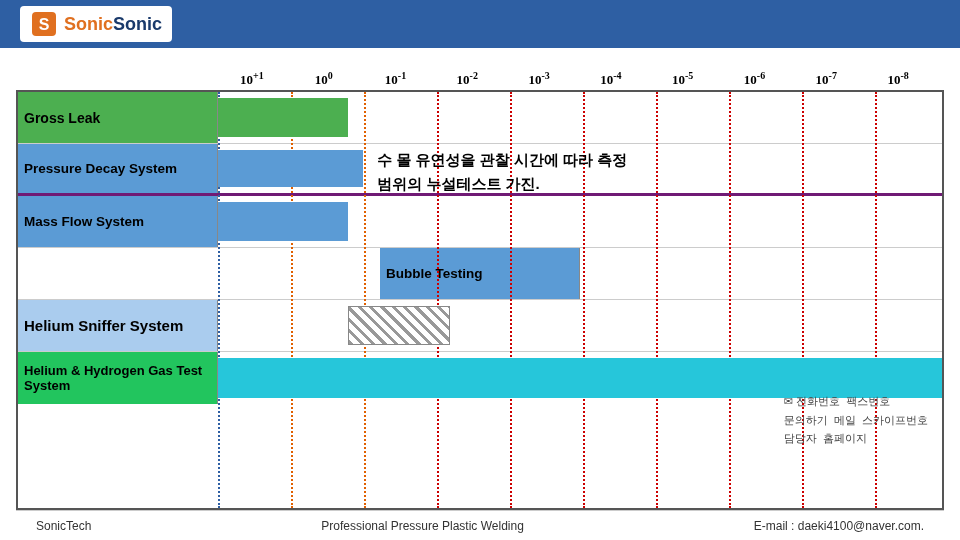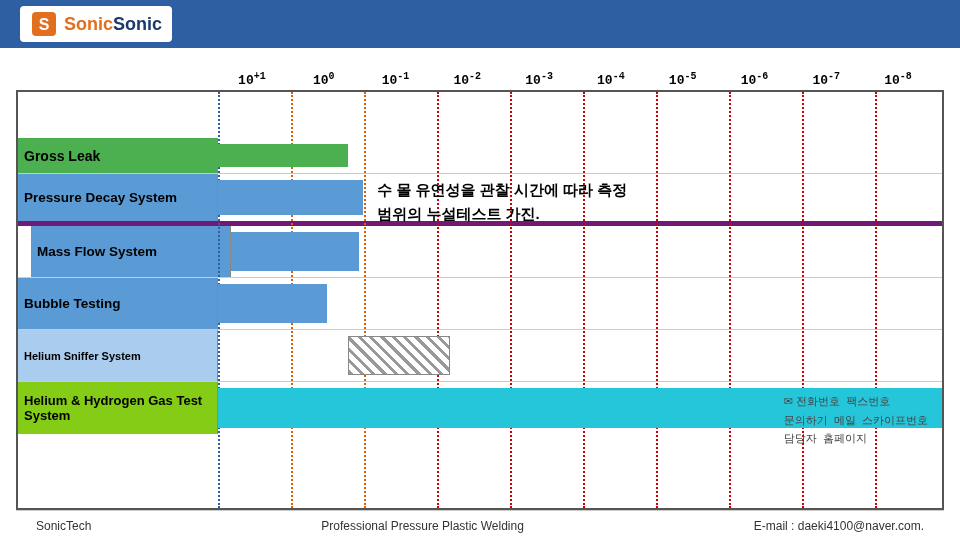--- a/index.html
+++ b/index.html
@@ -63,21 +63,21 @@
       padding-left: 200px;
       padding-right: 10px;
       margin-bottom: 2px;
     }
     .axis-label {
       flex: 1;
       text-align: center;
       font-size: 13px;
       font-weight: bold;
       color: #000;
-      font-family: Liberation Mono, monospace;
+      font-family: Liberation Serif, serif;
     }
     .axis-label sup {
       font-size: 10px;
     }
 
     
     .chart-area {
       flex: 1;
       border: 2px solid #555;
       position: relative;
@@ -145,75 +145,75 @@
     <div class="vline" style="left:273px; border-color:#e06000; border-left-style:dotted;"></div>
     <div class="vline" style="left:346px; border-color:#e06000; border-left-style:dotted;"></div>
     <div class="vline" style="left:419px; border-color:#cc0000; border-left-style:dotted;"></div>
     <div class="vline" style="left:492px; border-color:#cc0000; border-left-style:dotted;"></div>
     <div class="vline" style="left:565px; border-color:#cc0000; border-left-style:dotted;"></div>
     <div class="vline" style="left:638px; border-color:#cc0000; border-left-style:dotted;"></div>
     <div class="vline" style="left:711px; border-color:#cc0000; border-left-style:dotted;"></div>
     <div class="vline" style="left:784px; border-color:#cc0000; border-left-style:dotted;"></div>
     <div class="vline" style="left:857px; border-color:#cc0000; border-left-style:dotted;"></div>
 
-    <div style="display:flex; align-items:center; height:36px; border-bottom:1px solid #ccc;margin-top:46px;">
+    <div style="display:flex; align-items:center; height:52px; border-bottom:1px solid #ccc;">
       <div style="width:200px; min-width:200px; font-size:14px; font-weight:bold; padding:4px 6px; background:#4caf50; color:#000; height:100%; display:flex; align-items:center; border-right:1px solid #888;">
         <span>Gross Leak</span>
       </div>
       <div style="flex:1; height:100%; position:relative;">
         <div style="position:absolute; top:6px; bottom:6px; left:0; width:18%; background:#4caf50;"></div>
       </div>
     </div>
 
-    <div style="display:flex; align-items:center; height:52px; border-bottom:5px solid #701a75;">
+    <div style="display:flex; align-items:center; height:52px; border-bottom:3px solid #701a75;">
       <div style="width:200px; min-width:200px; font-size:13.5px; font-weight:bold; padding:4px 6px; background:#5b9bd5; color:#000; height:100%; display:flex; align-items:center; border-right:1px solid #888;">
         <span>Pressure Decay System</span>
       </div>
       <div style="flex:1; height:100%; position:relative;">
         <div style="position:absolute; top:6px; bottom:6px; left:0; width:20%; background:#5b9bd5;"></div>
 
         <div style="position:absolute; top:4px; left:22%; font-size:15px; font-weight:bold; color:#000; line-height:1.6; white-space:nowrap;">
           <span>수 몰 유연성을 관찰 시간에 따라 측정</span><br>
           <span>범위의 누설테스트 가진.</span>
         </div>
       </div>
     </div>
 
-    <div style="display:flex; align-items:center; height:52px; border-bottom:1px solid #ccc;padding-left:13px;">
+    <div style="display:flex; align-items:center; height:52px; border-bottom:1px solid #ccc;">
       <div style="width:200px; min-width:200px; font-size:13.5px; font-weight:bold; padding:4px 6px; background:#5b9bd5; color:#000; height:100%; display:flex; align-items:center; border-right:1px solid #888;">
         <span>Mass Flow System</span>
       </div>
       <div style="flex:1; height:100%; position:relative;">
         <div style="position:absolute; top:6px; bottom:6px; left:0; width:18%; background:#5b9bd5;"></div>
       </div>
     </div>
 
-    <div style="display:flex; align-items:center; height:52px; border-bottom:1px solid #ccc;">
+    <div style="display:flex; align-items:center; height:52px; border-bottom:1px solid #ccc;flex-direction:column;">
       <div style="width:200px; min-width:200px; font-size:13.5px; font-weight:bold; padding:4px 6px; background:#5b9bd5; color:#000; height:100%; display:flex; align-items:center; border-right:1px solid #888;">
         <span>Bubble Testing</span>
       </div>
       <div style="flex:1; height:100%; position:relative;">
         <div style="position:absolute; top:6px; bottom:6px; left:0; width:15%; background:#5b9bd5;"></div>
       </div>
     </div>
 
     <div style="display:flex; align-items:center; height:52px; border-bottom:1px solid #ccc;">
-      <div style="width:200px; min-width:200px; font-size:11px; font-weight:bold; padding:4px 6px; background:#aaccee; color:#000; height:100%; display:flex; align-items:center; border-right:1px solid #888;">
+      <div style="width:200px; min-width:200px; font-size:15px; font-weight:bold; padding:4px 6px; background:#aaccee; color:#000; height:100%; display:flex; align-items:center; border-right:1px solid #888;">
         <span>Helium Sniffer System</span>
       </div>
       <div style="flex:1; height:100%; position:relative;">
 
         <div style="position:absolute; top:6px; bottom:6px; left:18%; width:14%;
           background: repeating-linear-gradient(45deg, #999, #999 3px, #fff 3px, #fff 8px);
           border:1px solid #888;"></div>
       </div>
     </div>
 
     <div style="display:flex; align-items:center; height:52px;">
-      <div style="width:200px; min-width:200px; font-size:13px; font-weight:bold; padding:4px 6px; background:#84cc16; color:#000; height:100%; display:flex; align-items:center; border-right:1px solid #888;">
+      <div style="width:200px; min-width:200px; font-size:13px; font-weight:bold; padding:4px 6px; background:#22c55e; color:#000; height:100%; display:flex; align-items:center; border-right:1px solid #888;">
         <span>Helium &amp; Hydrogen Gas Test System</span>
       </div>
       <div style="flex:1; height:100%; position:relative;">
         <div style="position:absolute; top:6px; bottom:6px; left:0; right:0; background:#26c6da;"></div>
       </div>
     </div>
 
     <div style="position:absolute; bottom:60px; right:14px; font-size:11px; color:#444; text-align:left; line-height:1.7;">
       <div>✉ 전화번호&nbsp;&nbsp;팩스번호</div>
       <div>문의하기&nbsp;&nbsp;메일&nbsp;&nbsp;스카이프번호</div>

